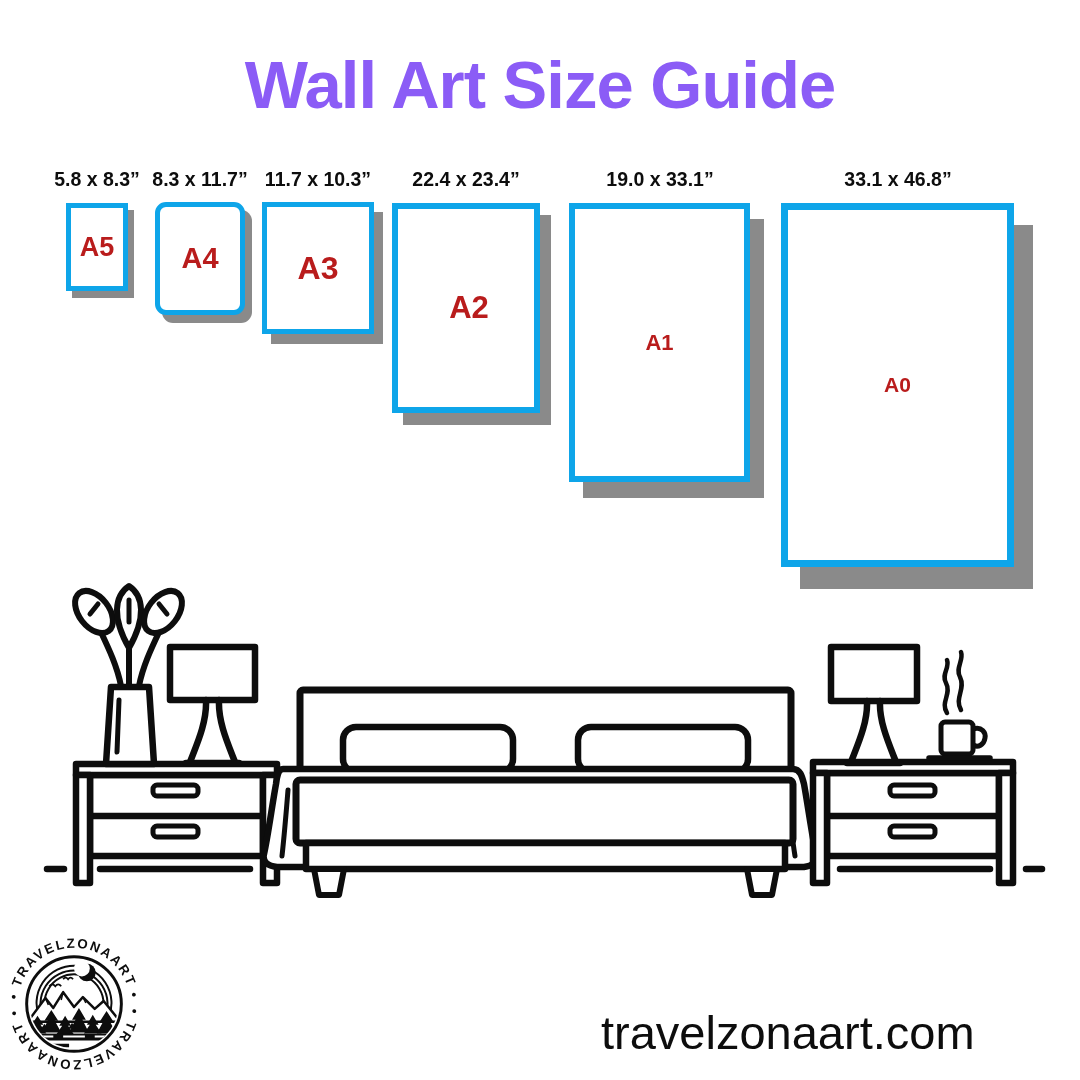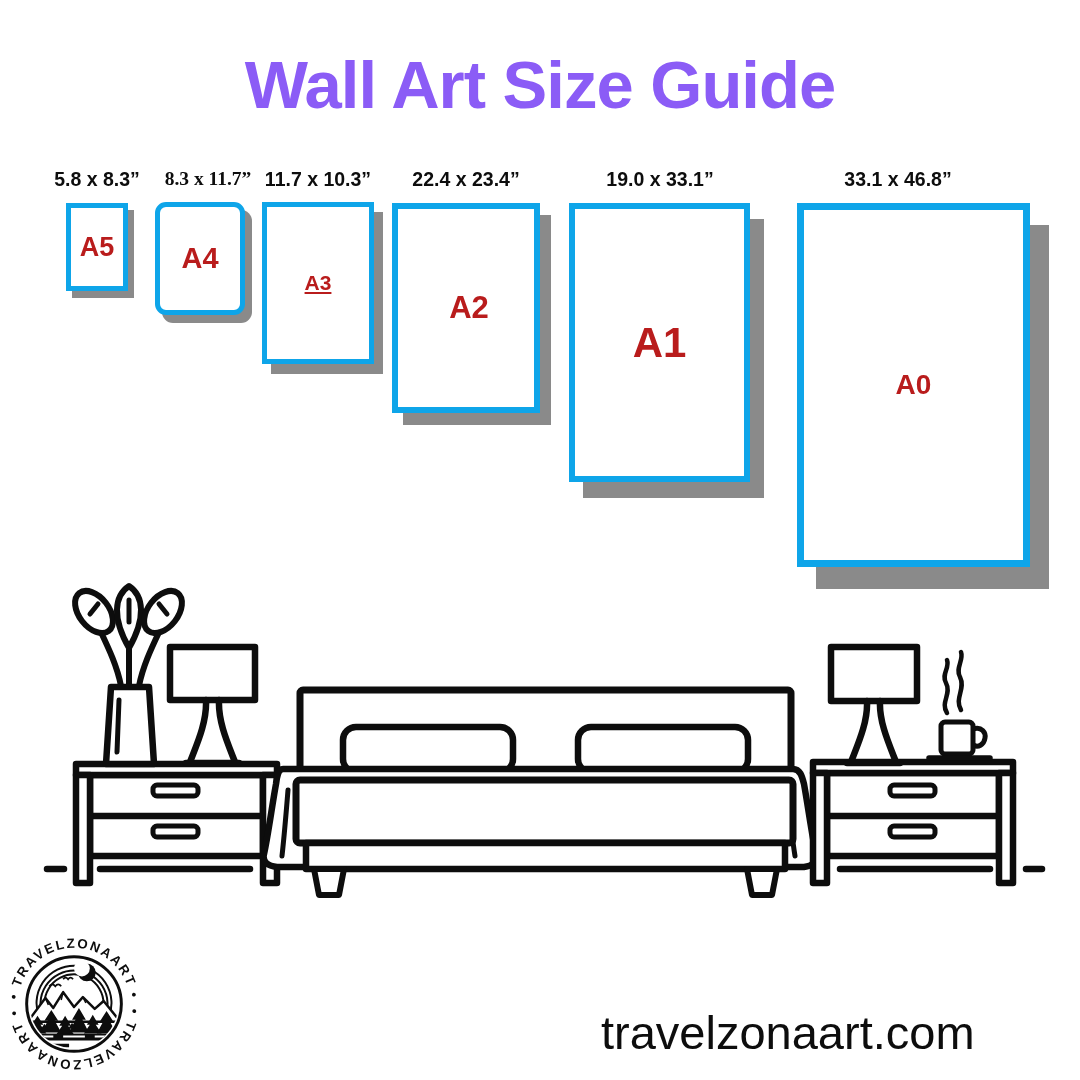--- a/index.html
+++ b/index.html
@@ -16,25 +16,25 @@
     position:absolute;background:#ffffff;border:5px solid #0ea5e9;box-sizing:border-box;
     display:flex;align-items:center;justify-content:center;font-weight:bold;color:#b91c1c;
   }
   .dims{
     position:absolute;top:168px;width:230px;margin-left:-115px;text-align:center;
     font-size:19.5px;font-weight:bold;white-space:nowrap;color:#0d0d0d;
   }
   
   .fA5{left:66px;top:203px;width:62px;height:88px;font-size:27px;box-shadow:6px 7px 0 0 #8a8a8a;}
   .fA4{left:155px;top:202px;width:90px;height:113px;font-size:29px;box-shadow:7px 8px 0 0 #8a8a8a;border-radius:11px;}
-  .fA3{left:262px;top:202px;width:112px;height:162px;font-size:21px;box-shadow:9px 10px 0 0 #8a8a8a;text-decoration:underline;}
+  .fA3{left:262px;top:202px;width:112px;height:132px;font-size:32px;box-shadow:9px 10px 0 0 #8a8a8a;}
   .fA2{left:392px;top:203px;width:148px;height:210px;font-size:31px;border-width:6px;box-shadow:11px 12px 0 0 #8a8a8a;padding-left:6px;}
-  .fA1{left:569px;top:203px;width:181px;height:279px;font-size:42px;border-width:6px;box-shadow:14px 16px 0 0 #8a8a8a;}
-  .fA0{left:781px;top:203px;width:233px;height:364px;font-size:28px;border-width:7px;box-shadow:19px 22px 0 0 #8a8a8a;margin-left:16px;}
-  .dA5{left:97px;} .dA4{left:208px;font-family:Liberation Serif, serif;} .dA3{left:318px;} .dA2{left:466px;} .dA1{left:660px;} .dA0{left:898px;}
+  .fA1{left:569px;top:203px;width:181px;height:279px;font-size:22px;border-width:6px;box-shadow:14px 16px 0 0 #8a8a8a;}
+  .fA0{left:781px;top:203px;width:233px;height:364px;font-size:21px;border-width:7px;box-shadow:19px 22px 0 0 #8a8a8a;}
+  .dA5{left:97px;} .dA4{left:200px;} .dA3{left:318px;} .dA2{left:466px;} .dA1{left:660px;} .dA0{left:898px;}
   .scene{position:absolute;left:0;top:0;width:1080px;height:1080px;}
   .logo{position:absolute;left:2px;top:930px;width:146px;height:148px;}
   .website{
     position:absolute;left:601px;top:1005px;font-size:47px;font-weight:normal;
     letter-spacing:0;color:#0d0d0d;white-space:nowrap;
   }
 </style>
 </head>
 <body>
 

